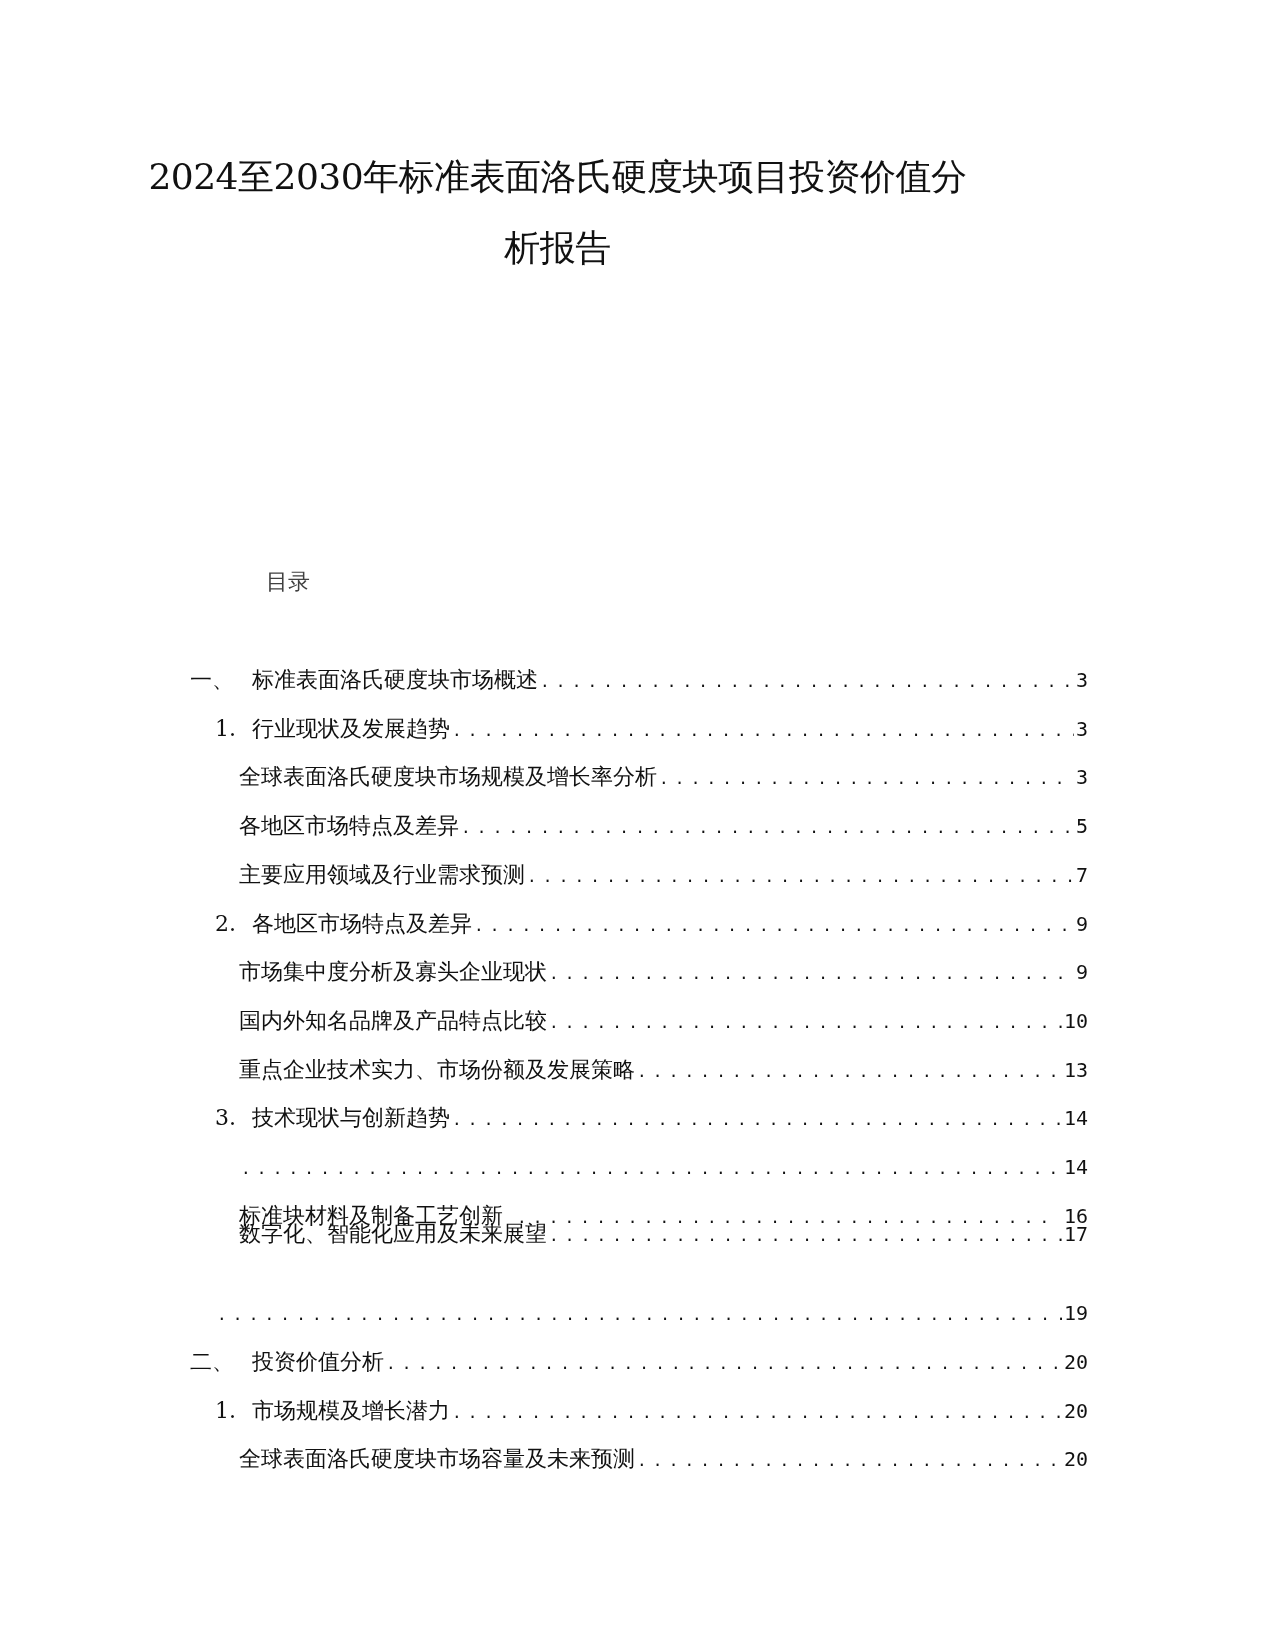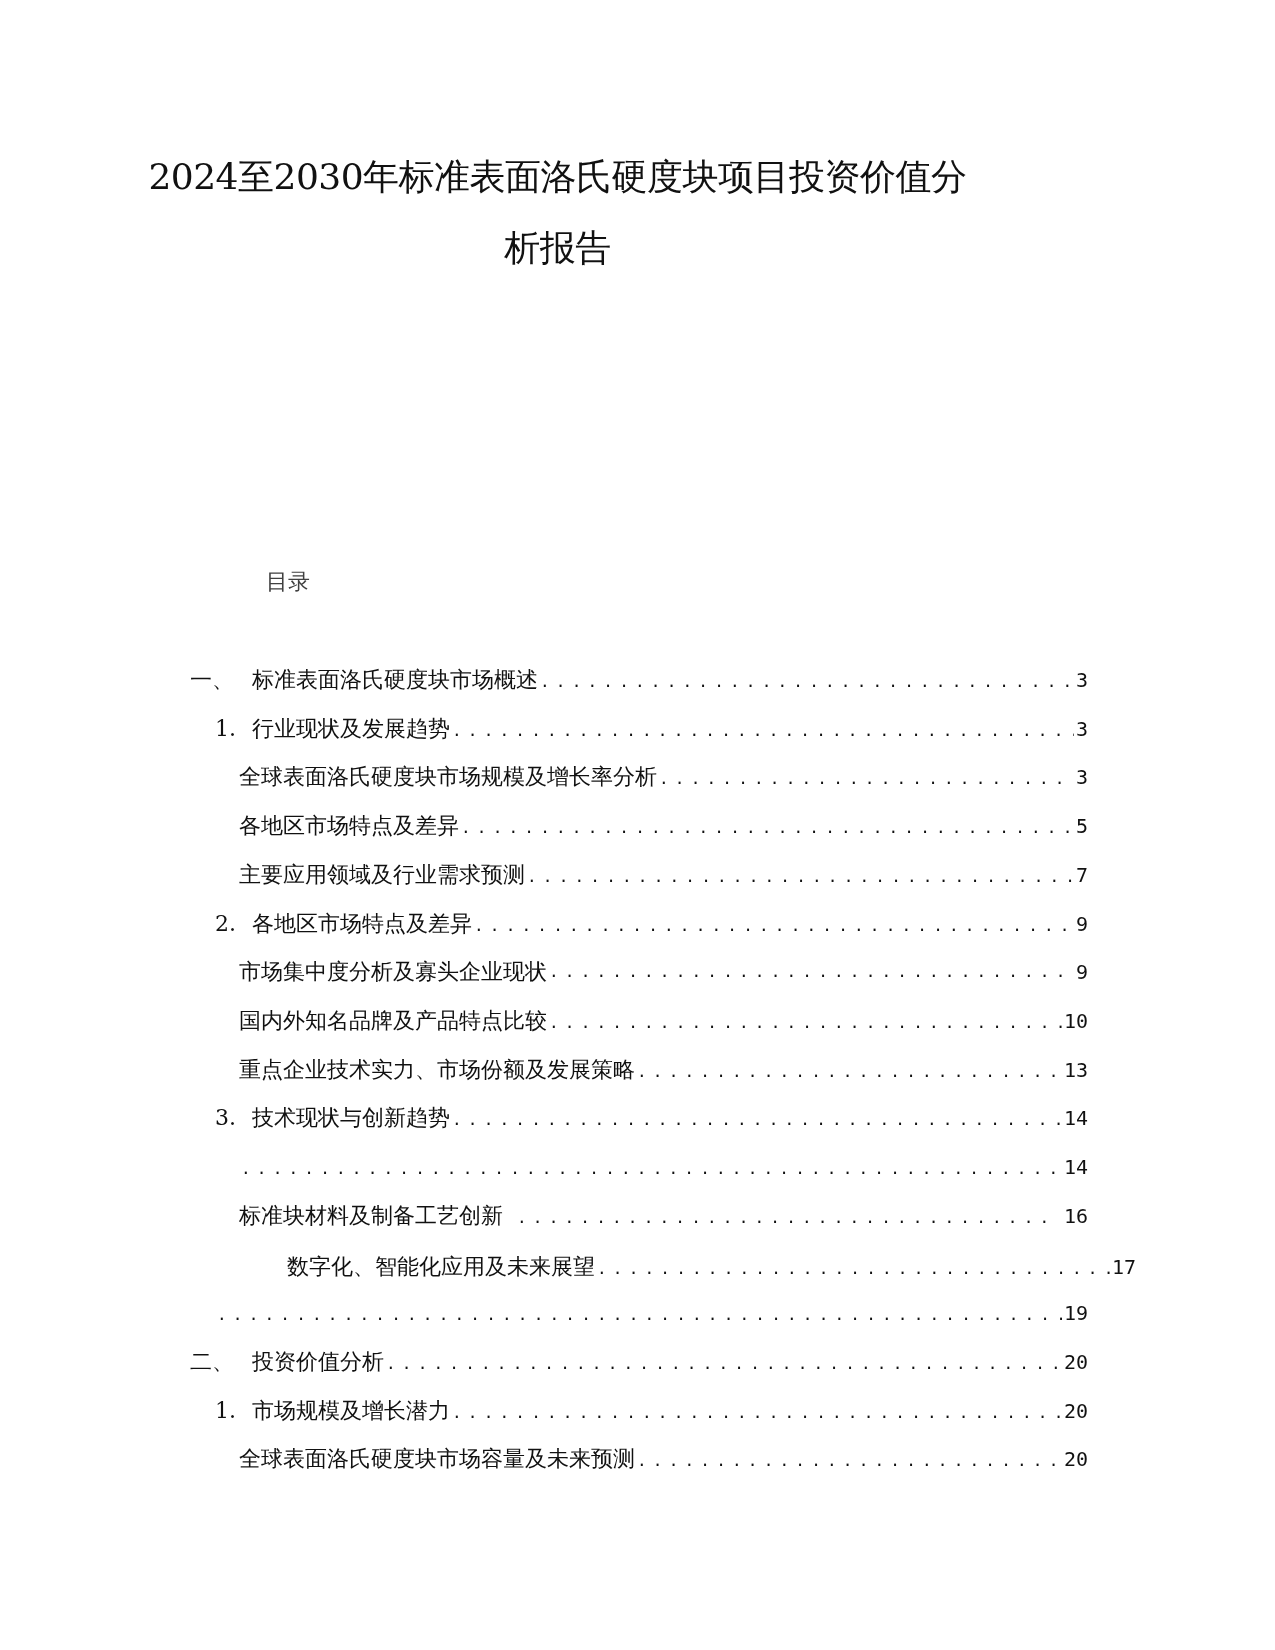--- a/index.html
+++ b/index.html
@@ -116,21 +116,21 @@
         <span class="label">主要应用领域及行业需求预测</span>
         <span class="leader">........................................................................................................................................................................................................</span>
         <span class="page">7</span>
       </div>
       <div class="toc-row lv2" style="left: 215px; width: 873px; top: 243.5px;">
         <span class="num">2.</span>
         <span class="label">各地区市场特点及差异</span>
         <span class="leader">........................................................................................................................................................................................................</span>
         <span class="page">9</span>
       </div>
-      <div class="toc-row lv3" style="left: 239px; width: 849px; top: 292.2px; align-items: center;">
+      <div class="toc-row lv3" style="left: 239px; width: 849px; top: 292.2px;">
         <span class="label">市场集中度分析及寡头企业现状</span>
         <span class="leader">........................................................................................................................................................................................................</span>
         <span class="page">9</span>
       </div>
       <div class="toc-row lv3" style="left: 239px; width: 849px; top: 340.9px;">
         <span class="label">国内外知名品牌及产品特点比较</span>
         <span class="leader">........................................................................................................................................................................................................</span>
         <span class="page">10</span>
       </div>
       <div class="toc-row lv3" style="left: 239px; width: 849px; top: 389.6px;">
@@ -146,21 +146,21 @@
       </div>
       <div class="toc-row lv3" style="left: 239px; width: 849px; top: 487px;">
         <span class="leader">........................................................................................................................................................................................................</span>
         <span class="page">14</span>
       </div>
       <div class="toc-row lv3" style="left: 239px; width: 849px; top: 535.7px; gap: 12px;">
         <span class="label">标准块材料及制备工艺创新</span>
         <span class="leader">........................................................................................................................................................................................................</span>
         <span class="page">16</span>
       </div>
-      <div class="toc-row lv3" style="left: 239px; width: 849px; top: 587px; margin-left: 48px;">
+      <div class="toc-row lv3" style="left: 239px; width: 849px; top: 554px;">
         <span class="label">数字化、智能化应用及未来展望</span>
         <span class="leader">........................................................................................................................................................................................................</span>
         <span class="page">17</span>
       </div>
       <div class="toc-row lv2" style="left: 215px; width: 873px; top: 633.1px;">
         <span class="leader">........................................................................................................................................................................................................</span>
         <span class="page">19</span>
       </div>
       <div class="toc-row lv1" style="left: 190px; width: 898px; top: 681.8px;">
         <span class="num">二、</span>

